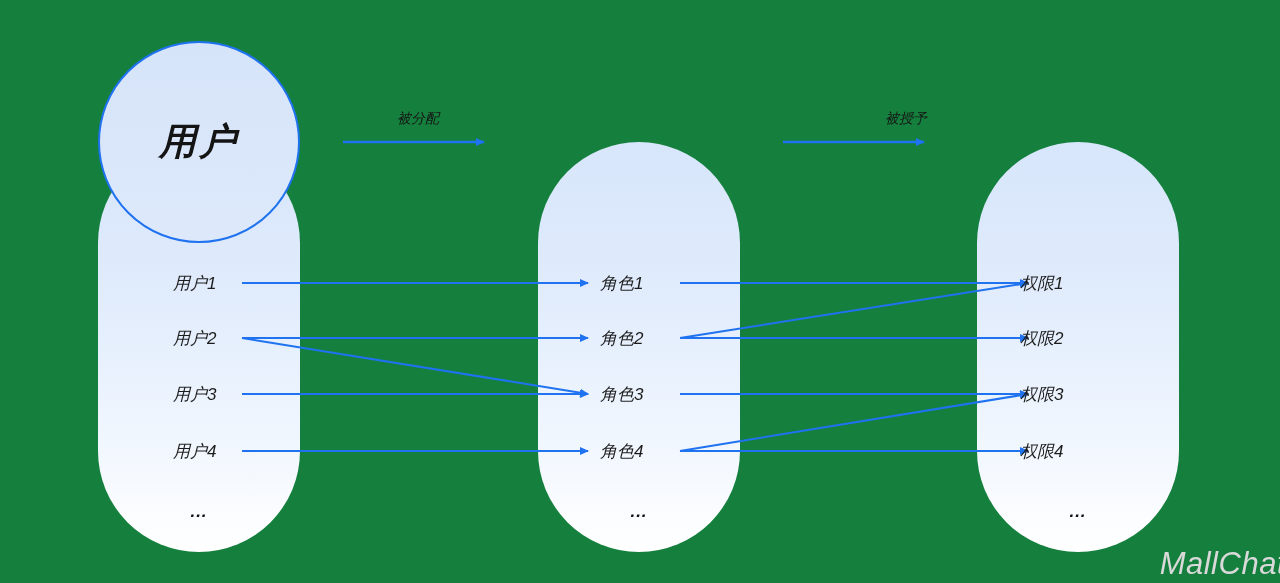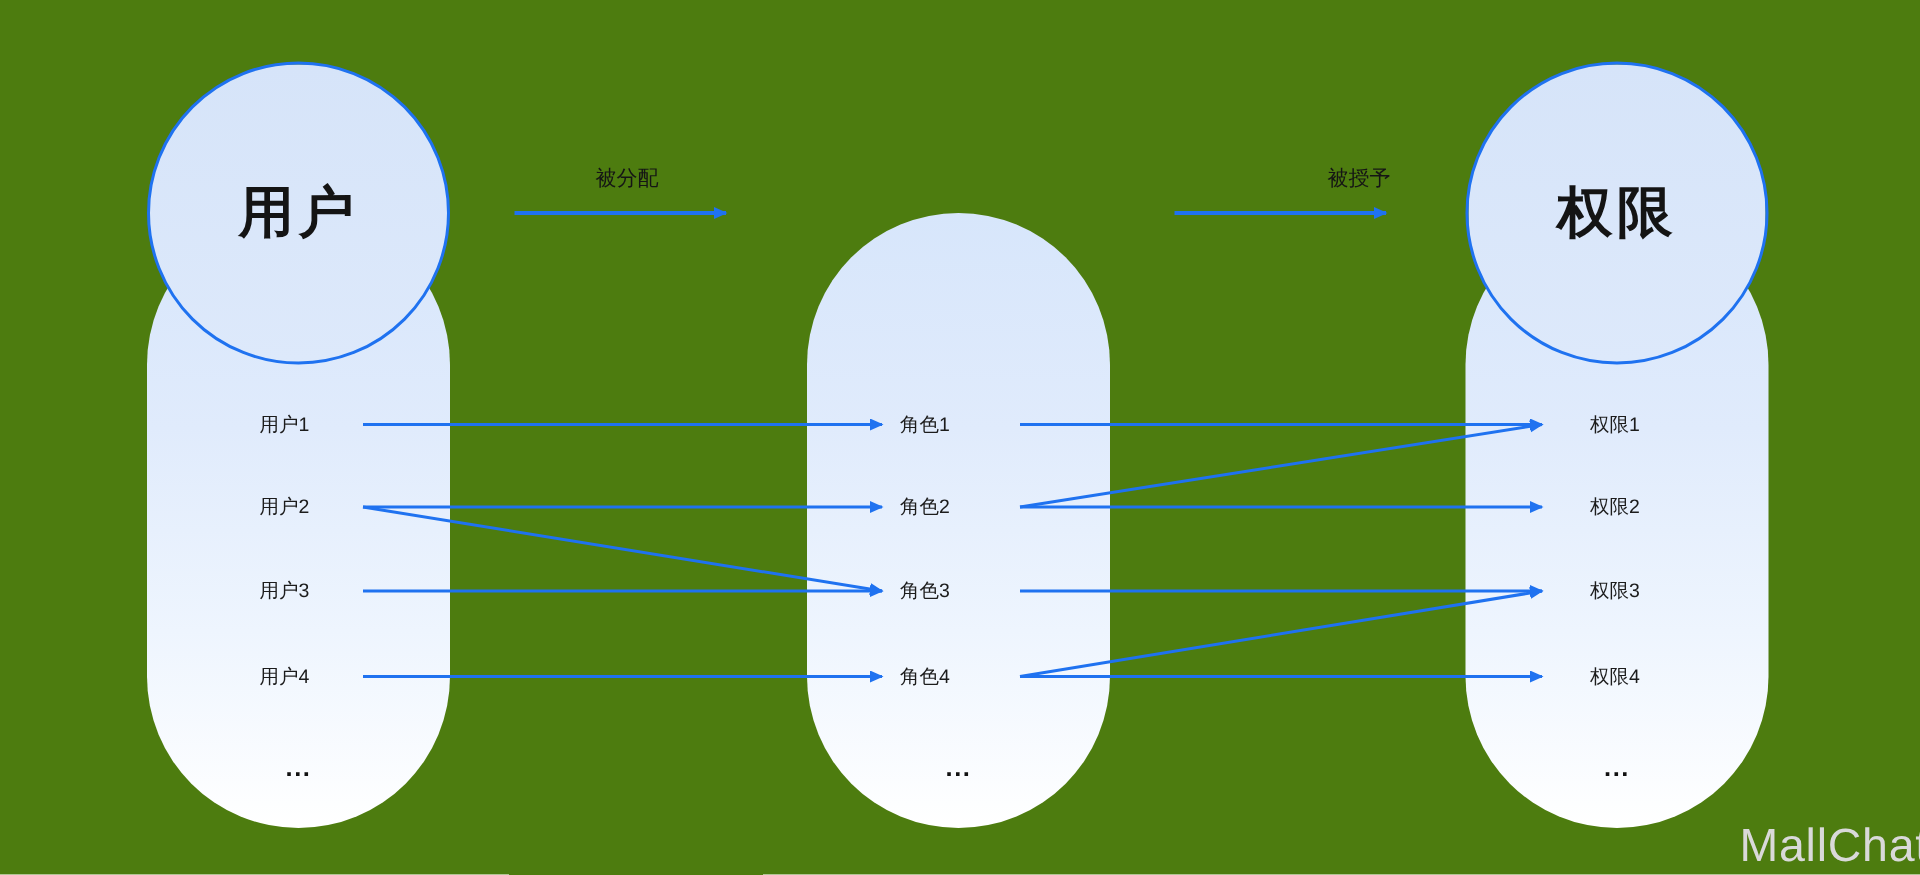--- a/index.html
+++ b/index.html
@@ -1,36 +1,36 @@
 <!DOCTYPE html>
 <html style="--accent: #1f72f0;"><head>
 <meta charset="utf-8">
 <style>
   html,body{margin:0;padding:0;background:#ffffff;}
   .canvas{
-    position:relative;width:1280px;height:583px;background:#4d7c0f;
-    font-family:"Liberation Sans","DejaVu Sans",sans-serif;overflow:hidden;
+    position:relative;width:1280px;height:583px;background:#15803d;
+    font-family:"Liberation Sans","DejaVu Sans",sans-serif;overflow:hidden;font-style:italic;
   }
   
   .col{
     position:absolute;top:142px;width:202px;height:410px;border-radius:101px;
     background:linear-gradient(180deg,#d7e6fb 0%,#e0ebfc 35%,#eef5fe 68%,#fdfeff 96%,#ffffff 100%);
   }
   .c0{left:98px}.c1{left:538px}.c2{left:977px}
   
   .circle{
     position:absolute;top:41px;width:202px;height:202px;border-radius:50%;
     background:linear-gradient(180deg,#d6e4f9 0%,#dde9fb 100%);
     border:2px solid var(--accent,#1f72f0);box-sizing:border-box;
     display:flex;align-items:center;justify-content:center;
   }
   .circle span{font-size:37px;font-weight:bold;color:#141414;letter-spacing:3px;}
   
-  .item{position:absolute;transform:translateY(-50%);font-size:13px;color:#1c1c1c;white-space:nowrap;}
-  .x0{left:173px}.x1{left:600px}.x2{left:1060px}
+  .item{position:absolute;transform:translateY(-50%);font-size:17px;color:#1c1c1c;white-space:nowrap;}
+  .x0{left:173px}.x1{left:600px}.x2{left:1020px}
   .y0{top:283px}.y1{top:338px}.y2{top:394px}.y3{top:451px}
   .more{
     position:absolute;top:512px;transform:translate(-50%,-50%);
     font-size:17px;font-weight:bold;color:#111;letter-spacing:1px;
   }
   .m0{left:199px}.m1{left:639px}.m2{left:1078px}
   
   .flow-label{
     position:absolute;top:119px;transform:translate(-50%,-50%);
     font-size:14px;color:#151515;white-space:nowrap;
@@ -75,23 +75,20 @@
         <line x1="680" y1="338" x2="1028" y2="338" class="edge" marker-end="url(#arw)"></line>
         <line x1="680" y1="394" x2="1028" y2="394" class="edge" marker-end="url(#arw)"></line>
         <line x1="680" y1="451" x2="1028" y2="394" class="edge" marker-end="url(#arw)"></line>
         <line x1="680" y1="451" x2="1028" y2="451" class="edge" marker-end="url(#arw)"></line>
       </g>
   </svg>
 
   <div class="circle" style="left:98px">
     <span>用户</span>
   </div>
-  <div class="circle" style="left:977px">
-    <span>权限</span>
-  </div>
 
   <div class="flow-label f0">被分配</div>
   <div class="flow-label f1">被授予</div>
 
   <div class="item x0 y0">用户1</div>
   <div class="item x0 y1">用户2</div>
   <div class="item x0 y2">用户3</div>
   <div class="item x0 y3">用户4</div>
   <div class="more m0">...</div>
 

